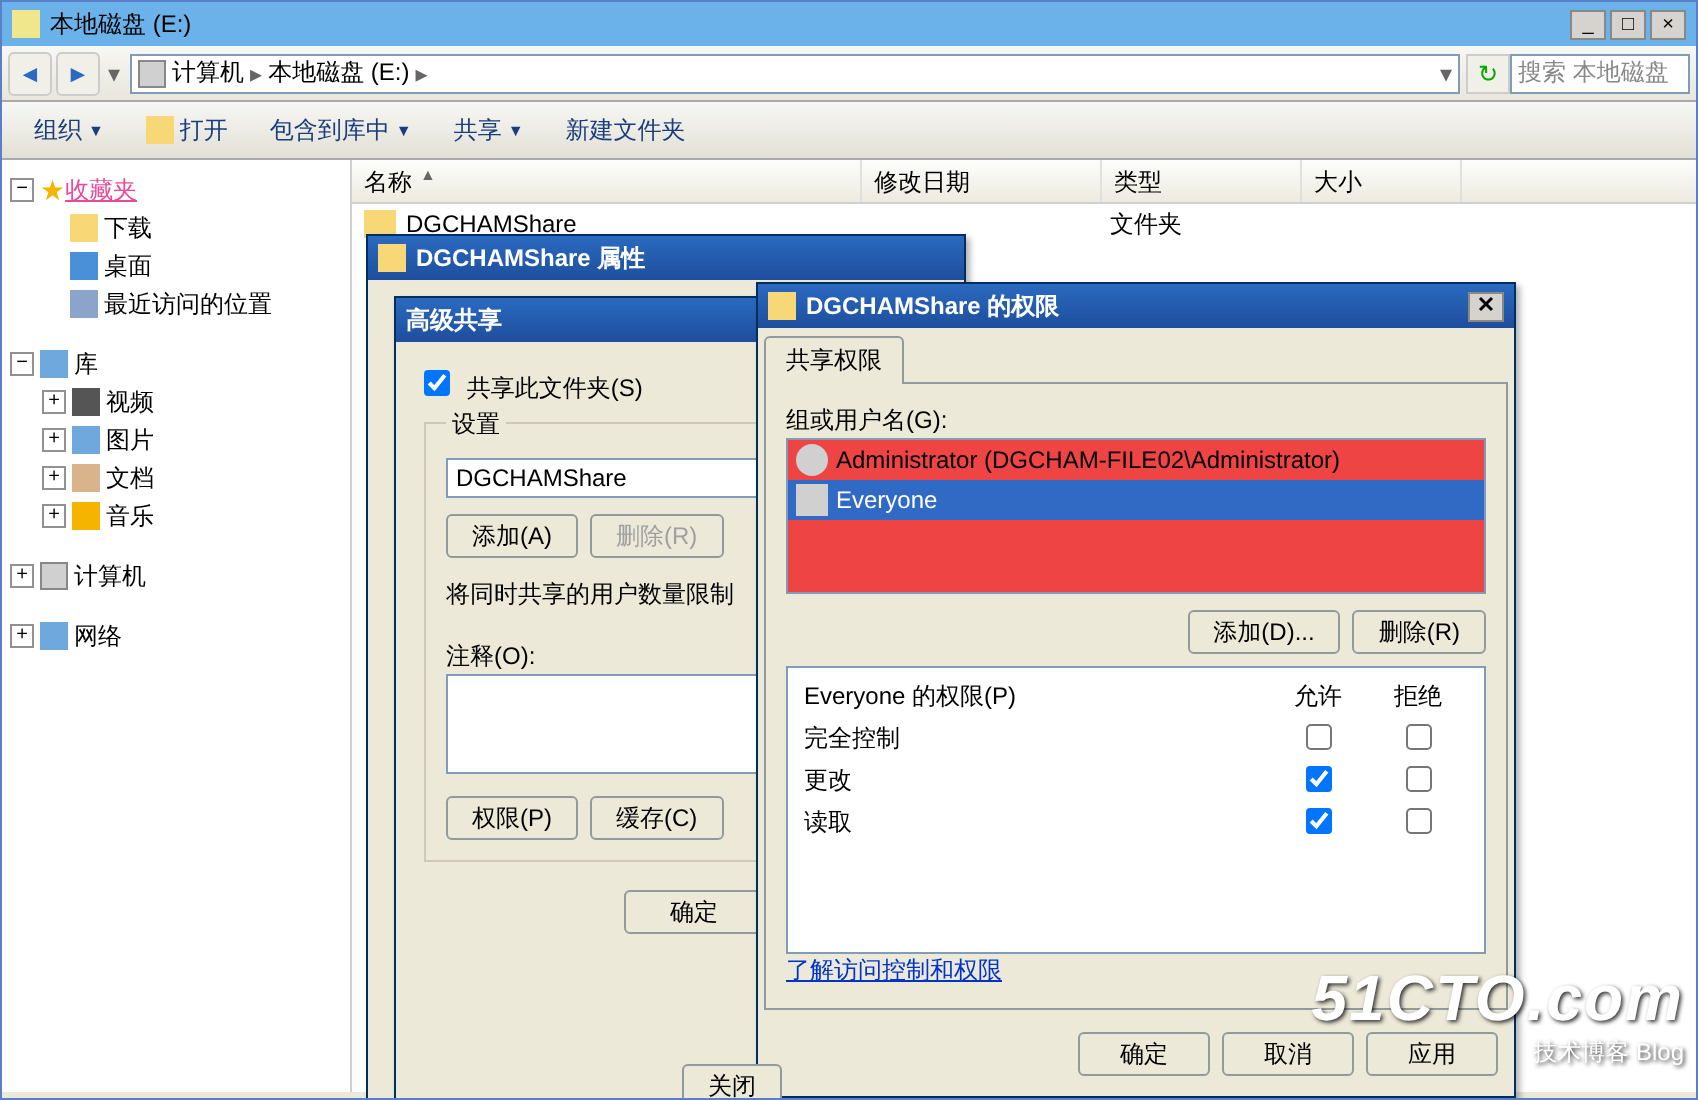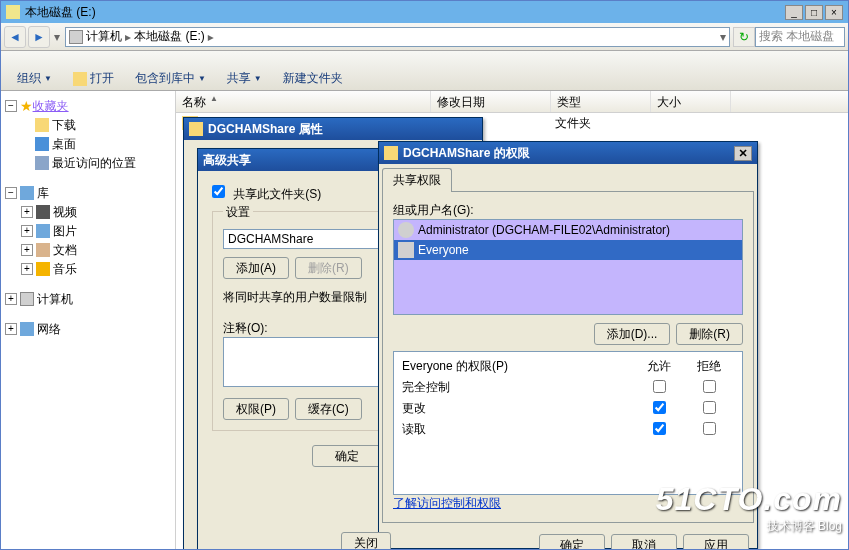--- a/index.html
+++ b/index.html
@@ -7,33 +7,33 @@
 .titlebar{height:22px;background:#6cb2ea;display:flex;align-items:center;padding:0 5px;color:#000}
 .titlebar .icon{width:14px;height:14px;margin-right:5px;background:#f0e68c}
 .winbtns{display:flex;margin-left:auto}
 .winbtn{width:18px;height:15px;background:#d6d3ce;border:1px solid #888;margin-left:2px;text-align:center;line-height:13px;font-size:10px}
 .navrow{height:28px;background:linear-gradient(#f7f7f4,#e8e6dc);border-bottom:1px solid #aaa;display:flex;align-items:center;padding:0 3px}
 .navbtn{width:22px;height:22px;border:1px solid #ccc;border-radius:3px;background:#f0efe8;margin-right:2px;display:flex;align-items:center;justify-content:center}
 .addrbar{flex:1;height:20px;background:#fff;border:1px solid #7f9db9;display:flex;align-items:center;padding:0 3px;margin:0 3px}
 .addrbar .sep{margin:0 3px;color:#666}
 .refreshbox{width:22px;height:20px;background:#f0efe8;border:1px solid #ccc;display:flex;align-items:center;justify-content:center;color:#0a0}
 .searchbox{width:90px;height:20px;background:#fff;border:1px solid #7f9db9;padding:0 3px;color:#888;display:flex;align-items:center}
-.toolbar{height:40px;background:linear-gradient(#f7f7f4,#e2e0d5);border-bottom:1px solid #aaa;display:flex;align-items:flex-end;padding:0 8px}
+.toolbar{height:29px;background:linear-gradient(#f7f7f4,#e2e0d5);border-bottom:1px solid #aaa;display:flex;align-items:center;padding:0 8px}
 .toolbtn{display:flex;align-items:center;padding:3px 8px;margin-right:5px;color:#1a3e7c}
 .toolbtn .ddl{font-size:8px;margin-left:3px}
 .main{display:flex;height:calc(100% - 82px)}
 .sidebar{width:175px;background:#fff;border-right:1px solid #d0d0d0;padding:5px 2px;overflow:hidden}
 .tree-item{display:flex;align-items:center;height:18px;margin:1px 0}
 .expander{width:12px;height:12px;border:1px solid #919191;background:#fff;text-align:center;line-height:10px;font-size:10px;margin-right:3px;color:#000}
 .tree-icon{width:14px;height:14px;margin-right:3px;flex-shrink:0}
 .star{color:#f5b400;font-size:14px;line-height:14px}
 .folder{background:#f8d876}
 .drive{background:#d0d0d0;border:1px solid #888}
 .tree-label{white-space:nowrap}
-.fav-link{color:#8b5cf6;text-decoration:underline}
+.fav-link{color:#ec4899;text-decoration:underline}
 .content{flex:1;background:#fff;position:relative}
 .colheaders{height:22px;background:linear-gradient(#fdfdfd,#eceae0);border-bottom:1px solid #d0d0d0;display:flex}
 .colh{border-right:1px solid #e0e0e0;padding:3px 6px;display:flex;align-items:flex-start}
 .colh .sortarrow{font-size:8px;margin-left:4px;color:#666}
 .filerow{display:flex;align-items:center;height:20px;padding-left:6px}
 .filerow .ficon{width:16px;height:14px;background:#f8d876;margin-right:5px}
 
 .dialog{position:absolute;background:#ece9d8;border:1px solid #002e5f;box-shadow:2px 2px 3px rgba(0,0,0,.3)}
 .dlg-title{height:22px;background:linear-gradient(#2a6ac1,#1e4e9c);color:#fff;display:flex;align-items:center;padding:0 5px;font-weight:bold}
 .dlg-title .dlgicon{width:14px;height:14px;background:#f8d876;margin-right:5px}
@@ -48,21 +48,21 @@
 .tabpanel{margin:0 3px 3px 3px;border:1px solid #919b9c;background:#ece9d8;padding:10px}
 
 .chk{margin-right:5px}
 .fieldset{border:1px solid #d0c8b8;padding:10px;margin-top:8px}
 .legend{position:relative;top:-18px;background:#ece9d8;padding:0 3px;display:inline-block}
 .txtinput{width:100%;height:20px;background:#fff;border:1px solid #7f9db9;padding:2px 4px}
 .btn{height:22px;padding:0 12px;background:#ece9d8;border:1px solid #919b9c;border-radius:3px}
 .btn:disabled,.btn.disabled{color:#a0a0a0}
 .btnrow{display:flex;gap:6px;margin-top:8px}
 
-.listbox{background:#c4b5fd;border:1px solid #7f9db9;height:96px;overflow:hidden}
+.listbox{background:#ef4444;border:1px solid #7f9db9;height:78px;overflow:hidden}
 .listitem{display:flex;align-items:center;padding:2px 4px}
 .listitem .uicon{width:16px;height:16px;margin-right:4px}
 .usericon{background:#d0d0d0;border-radius:50%}
 .groupicon{background:#d0d0d0}
 .listitem.selected{background:#316ac5;color:#fff}
 
 .permtable{width:100%;margin-top:6px;background:#fff;border:1px solid #7f9db9;padding:4px}
 .permtable .hdr{display:flex;font-size:12px;padding:2px 4px}
 .permtable .hdr .c1{flex:1}
 .permtable .hdr .c2,.permtable .hdr .c3{width:50px;text-align:center}

